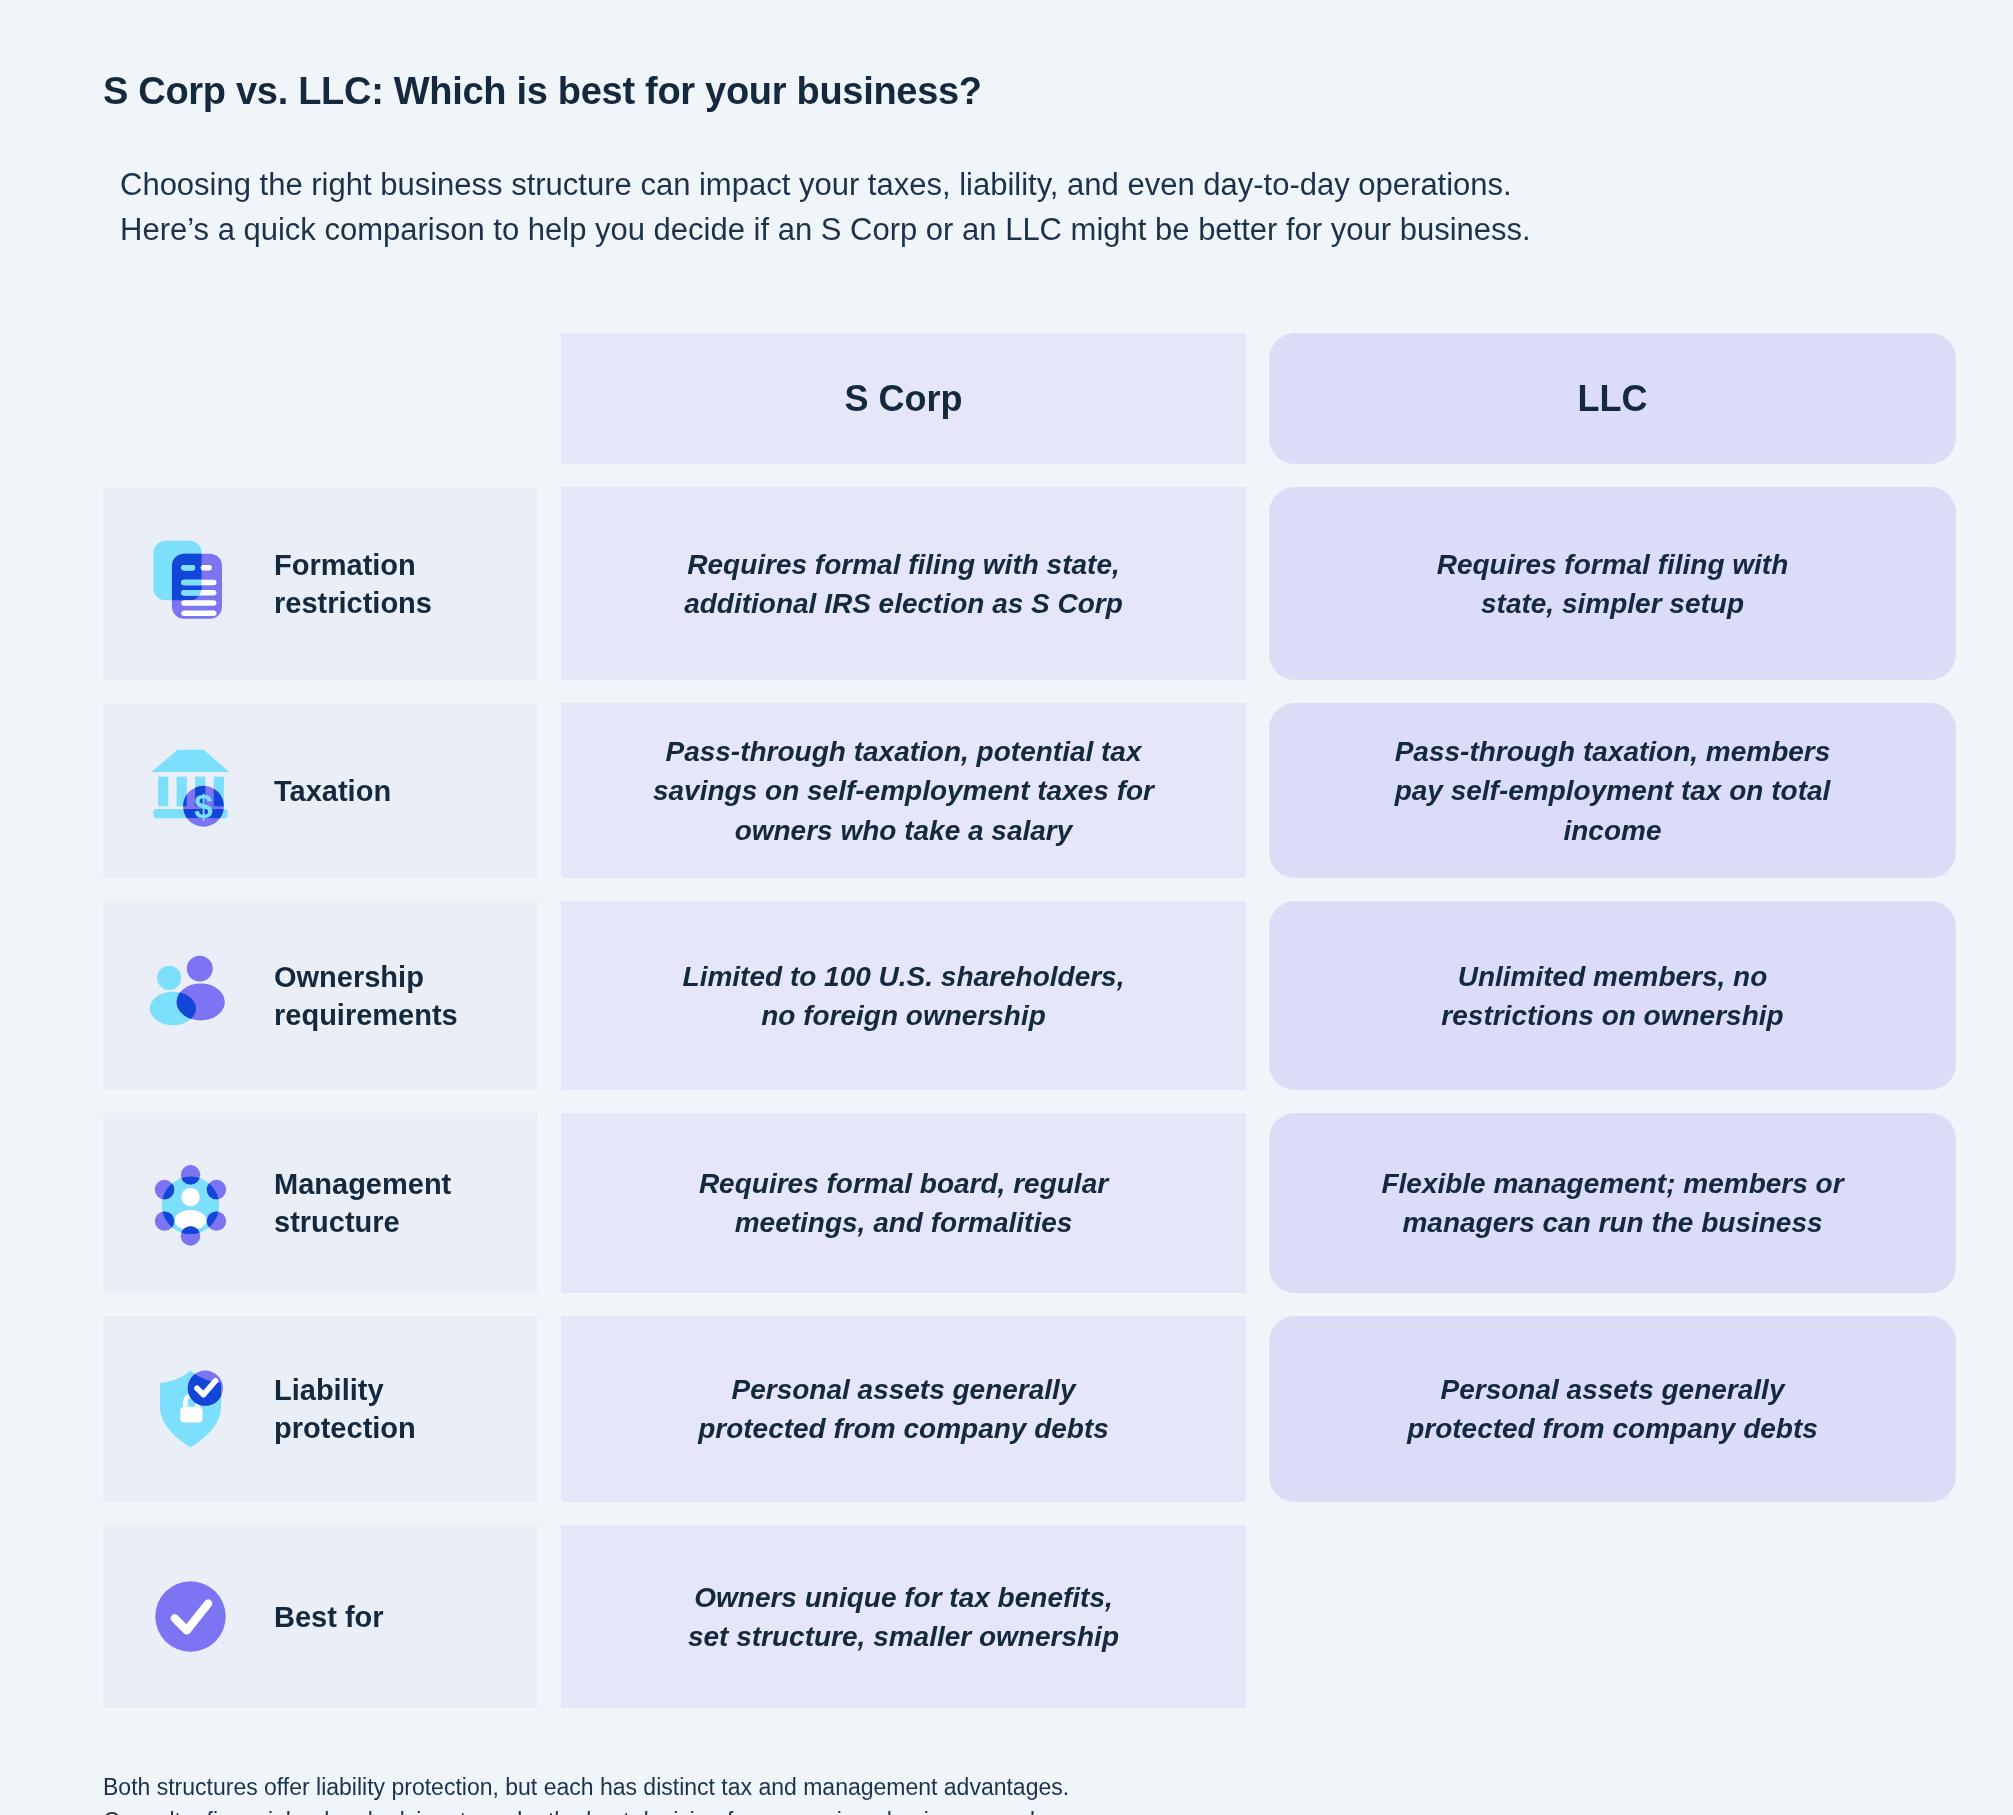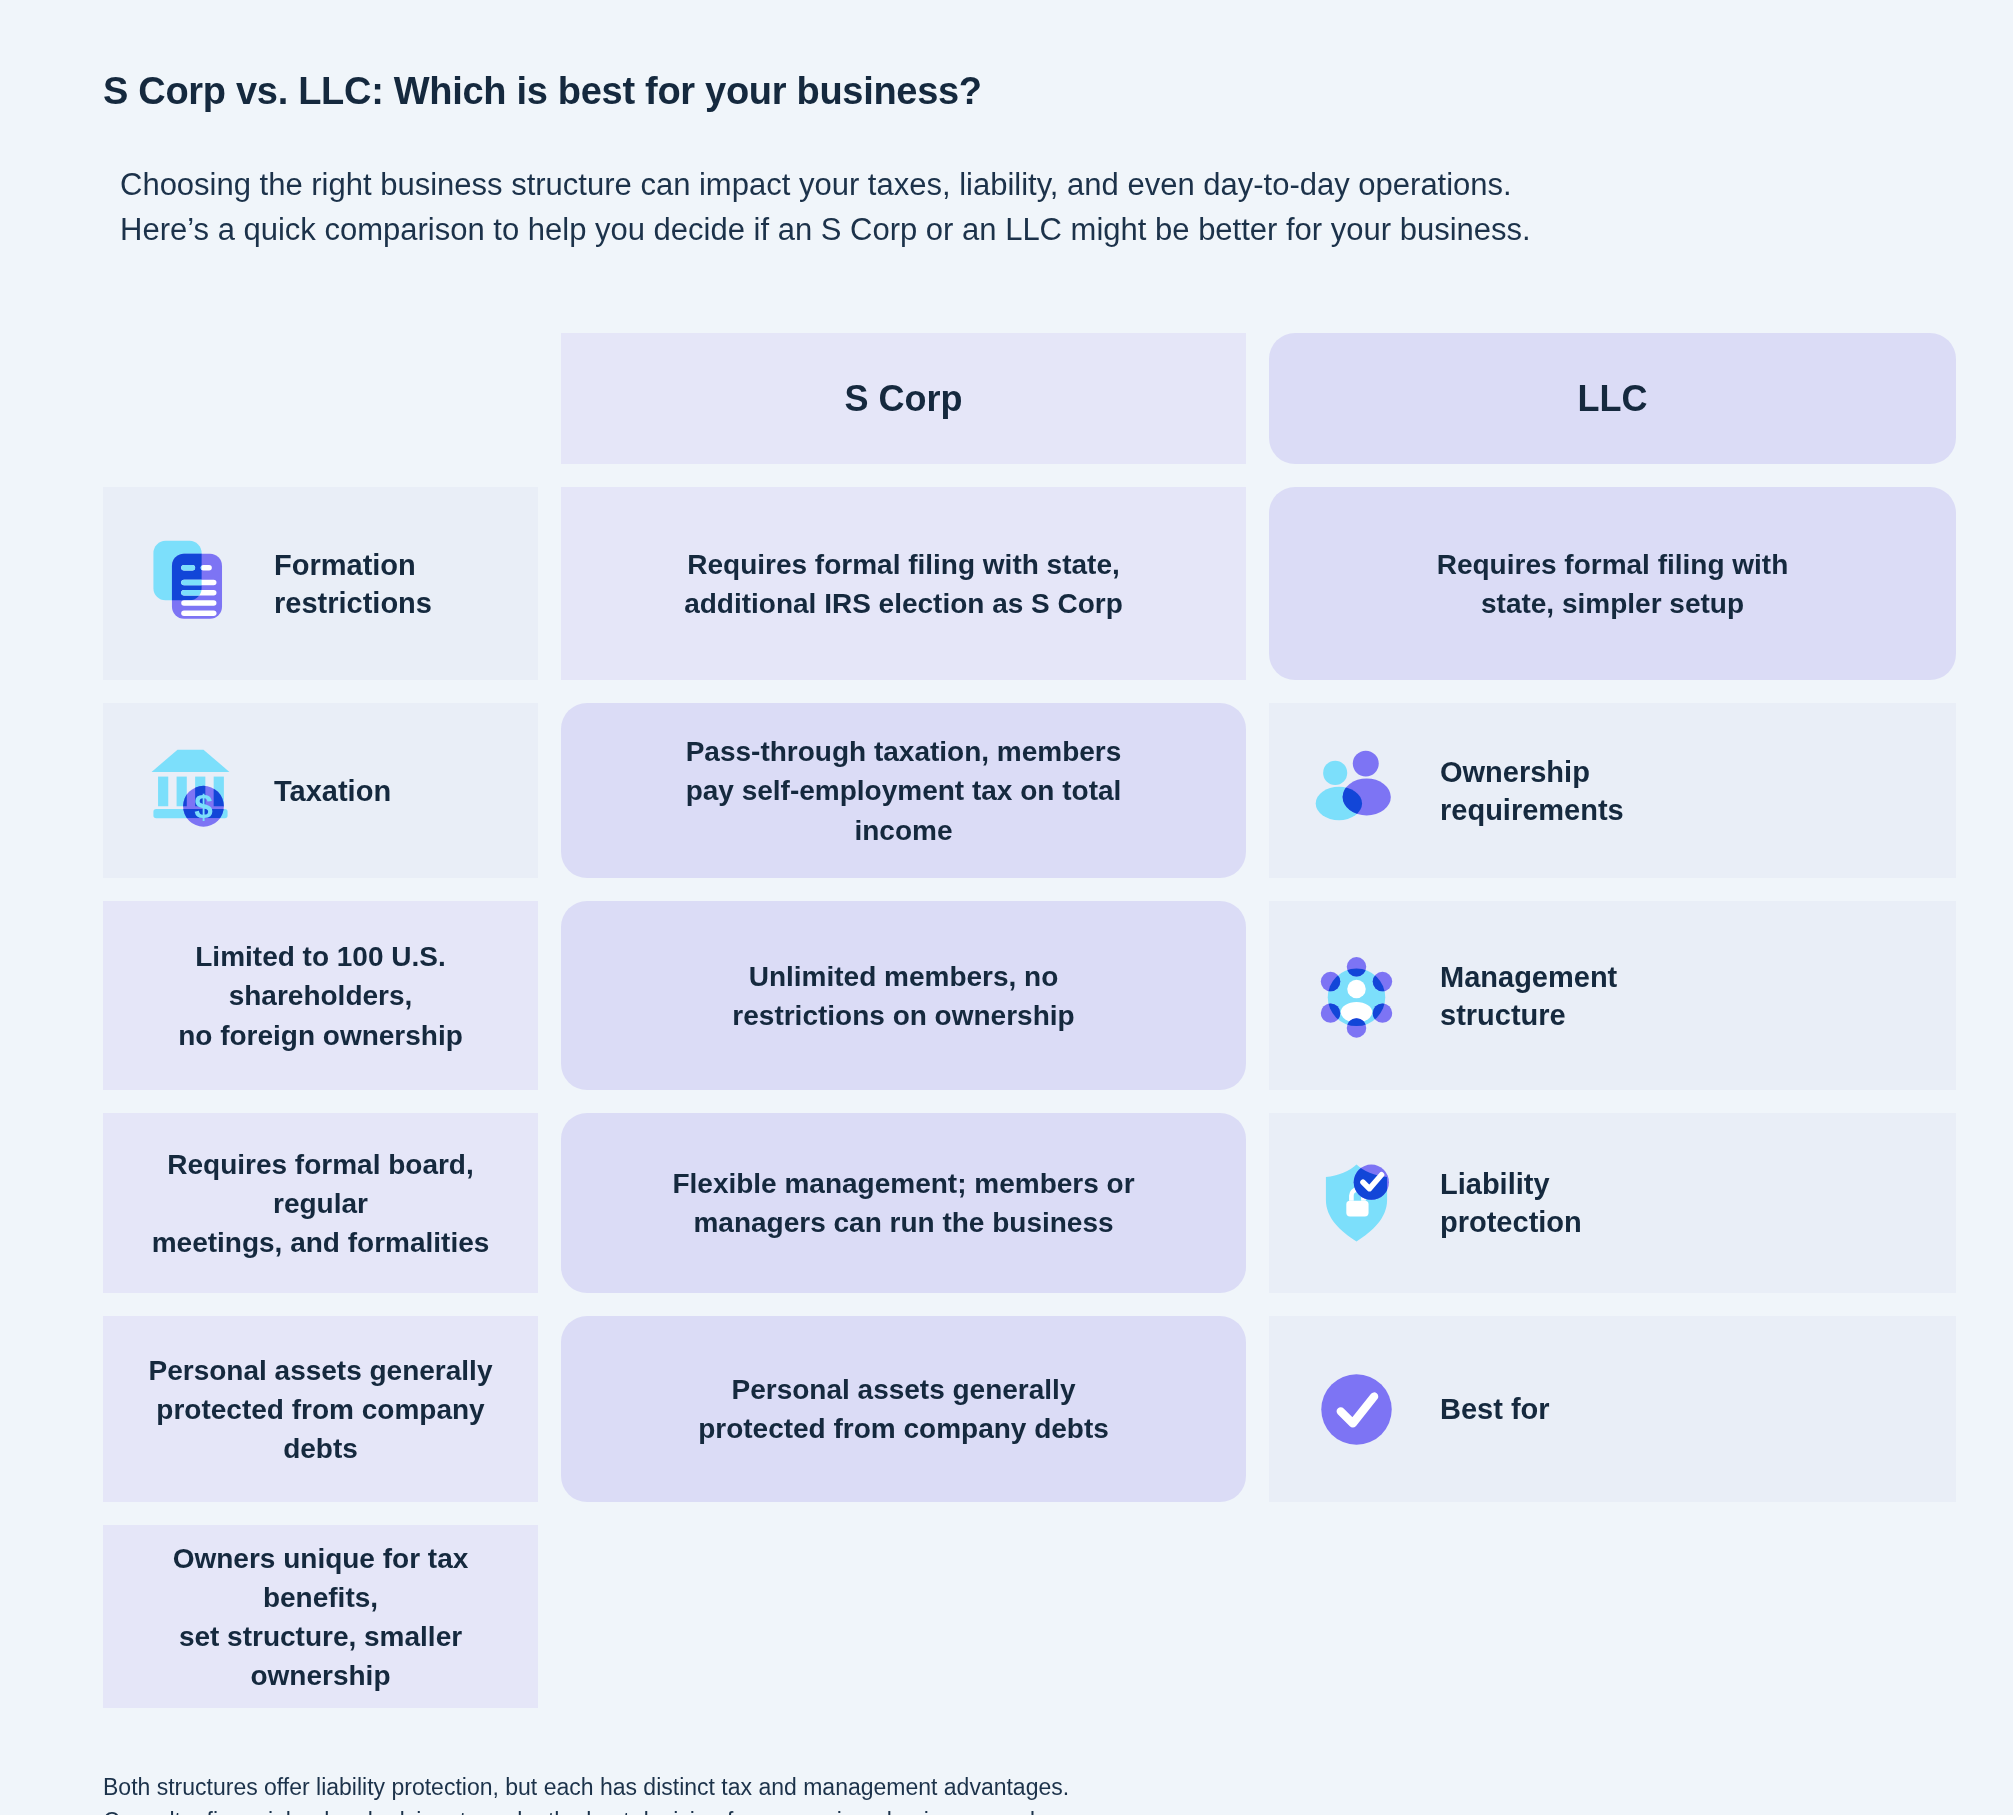--- a/index.html
+++ b/index.html
@@ -66,20 +66,21 @@
     white-space:pre-line;
     color:var(--text-dark);
   }
   .cell-text{
     font-size:28px;
     font-weight:700;
     line-height:1.4;
     white-space:pre-line;
     padding:0 35px;
     color:var(--text-dark);
+    font-style:italic;
   }
   .page-footnote{
     margin-top:63px;
     font-size:23px;
     font-weight:400;
     line-height:1.45;
     color:#1c324a;
     white-space:pre-line;
   }
   
@@ -163,20 +164,25 @@
           <rect x="53" y="33" width="11" height="32"></rect>
           <rect x="73" y="33" width="11" height="32"></rect>
           <rect x="8" y="68" width="80" height="10" rx="3"></rect>
         </g>
         <circle class="i-purple" cx="62" cy="65" r="22"></circle>
         <circle class="i-deep" cx="62" cy="65" r="22" clip-path="url(#bank-shape)"></circle>
         <text class="dollar" x="62" y="78" text-anchor="middle">$</text>
       </svg>
       <div class="row-label">Taxation</div>
     </div>
+    <div class="cell scorp">
+      <div class="cell-text">Pass-through taxation, potential tax
+savings on self-employment taxes for
+owners who take a salary</div>
+    </div>
     <div class="cell llc">
       <div class="cell-text">Pass-through taxation, members
 pay self-employment tax on total
 income</div>
     </div>
 
     <div class="cell label-cell">
       <svg class="row-icon" viewBox="0 0 96 96">
         <defs>
             <clipPath id="cyan-body">

